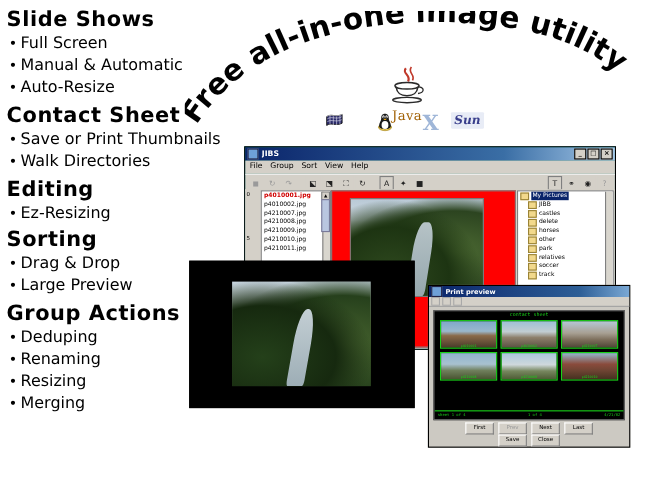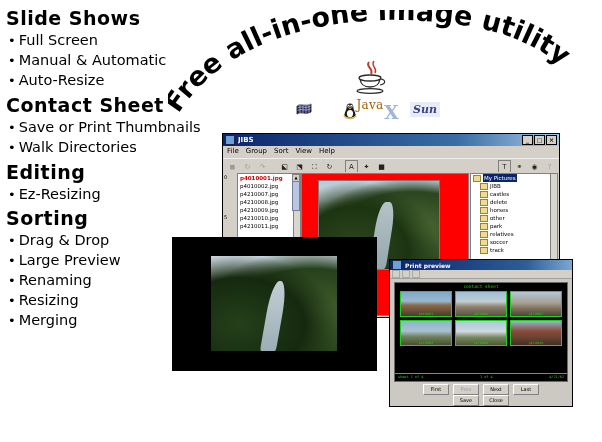--- a/index.html
+++ b/index.html
@@ -160,20 +160,22 @@
     <div class="feat-item"><span class="dot">•</span><span>Save or Print Thumbnails</span></div>
     <div class="feat-item"><span class="dot">•</span><span>Walk Directories</span></div>
 
     <div class="feat-head">Editing</div>
     <div class="feat-item"><span class="dot">•</span><span>Ez-Resizing</span></div>
 
     <div class="feat-head">Sorting</div>
     <div class="feat-item"><span class="dot">•</span><span>Drag &amp; Drop</span></div>
     <div class="feat-item"><span class="dot">•</span><span>Large Preview</span></div>
 
+    <div class="feat-head">Group Actions</div>
+    <div class="feat-item"><span class="dot">•</span><span>Deduping</span></div>
     <div class="feat-item"><span class="dot">•</span><span>Renaming</span></div>
     <div class="feat-item"><span class="dot">•</span><span>Resizing</span></div>
     <div class="feat-item"><span class="dot">•</span><span>Merging</span></div>
   </div>
 
   <div class="arc-wrap">
     <svg width="434" height="112" viewBox="0 0 434 112">
       <defs>
         <path id="arcpath" d="M 8,108 C 60,18 190,-2 300,16 C 360,26 410,56 428,104" fill="none"></path>
       </defs>

